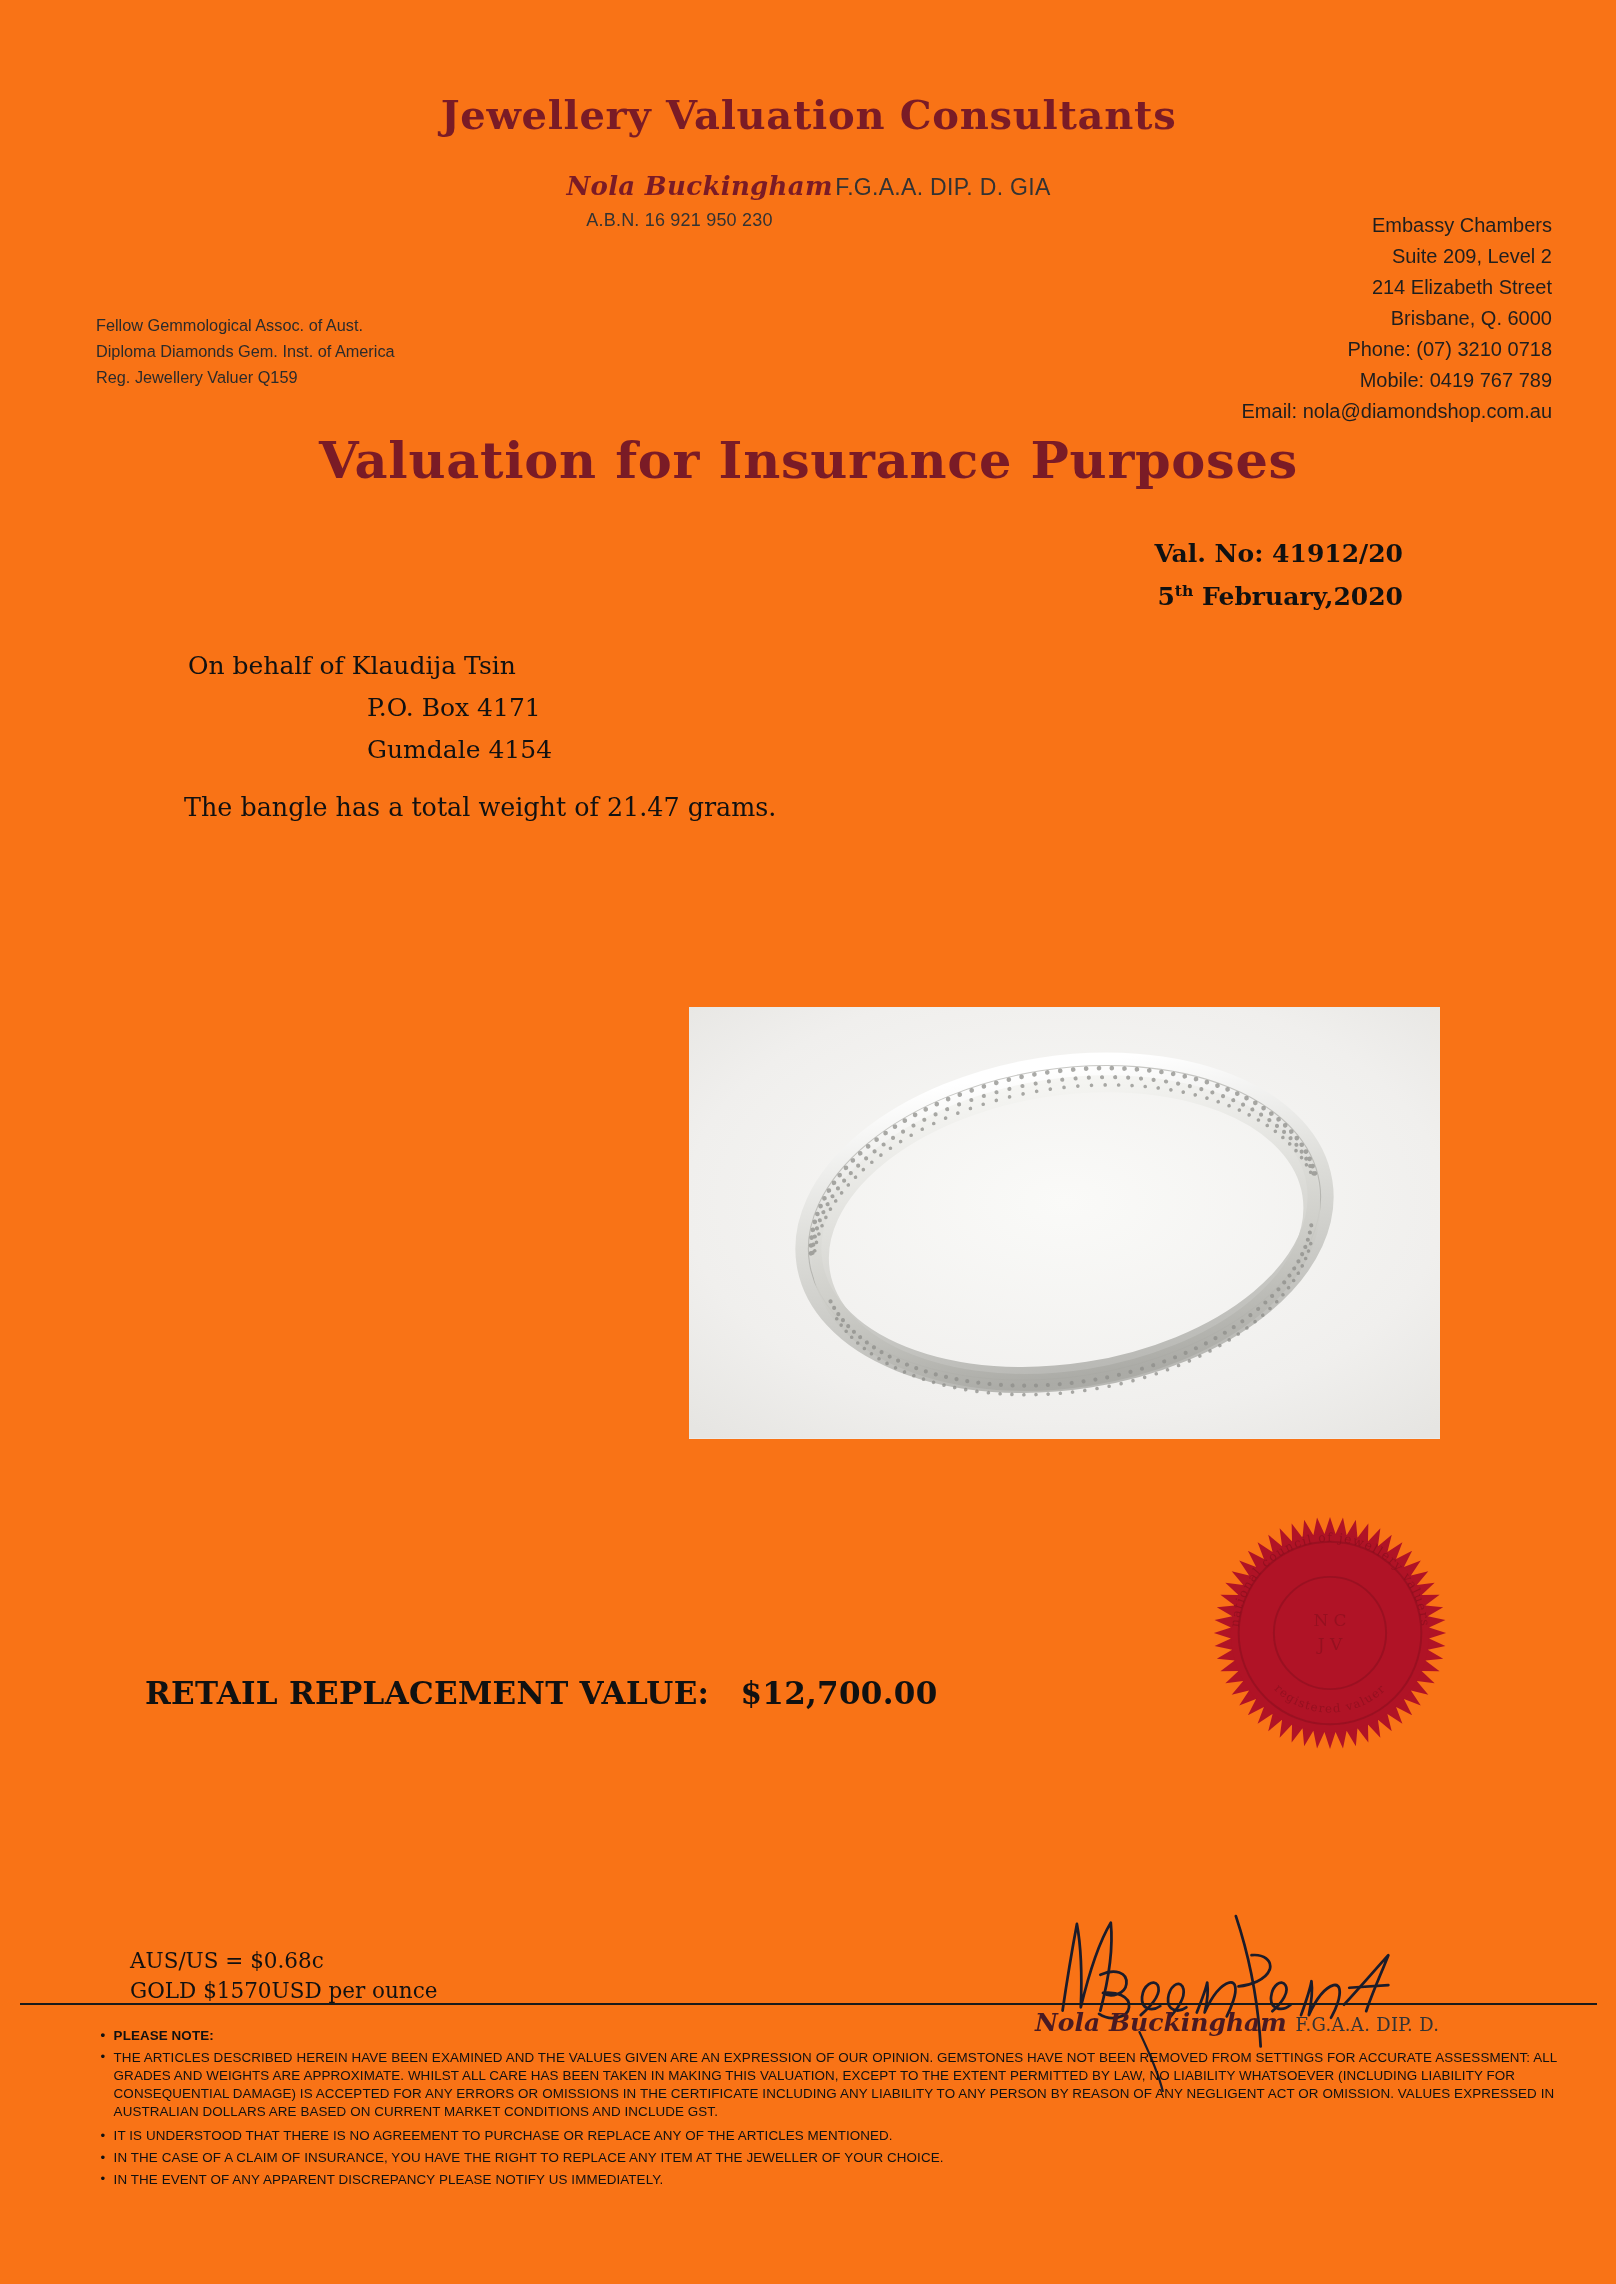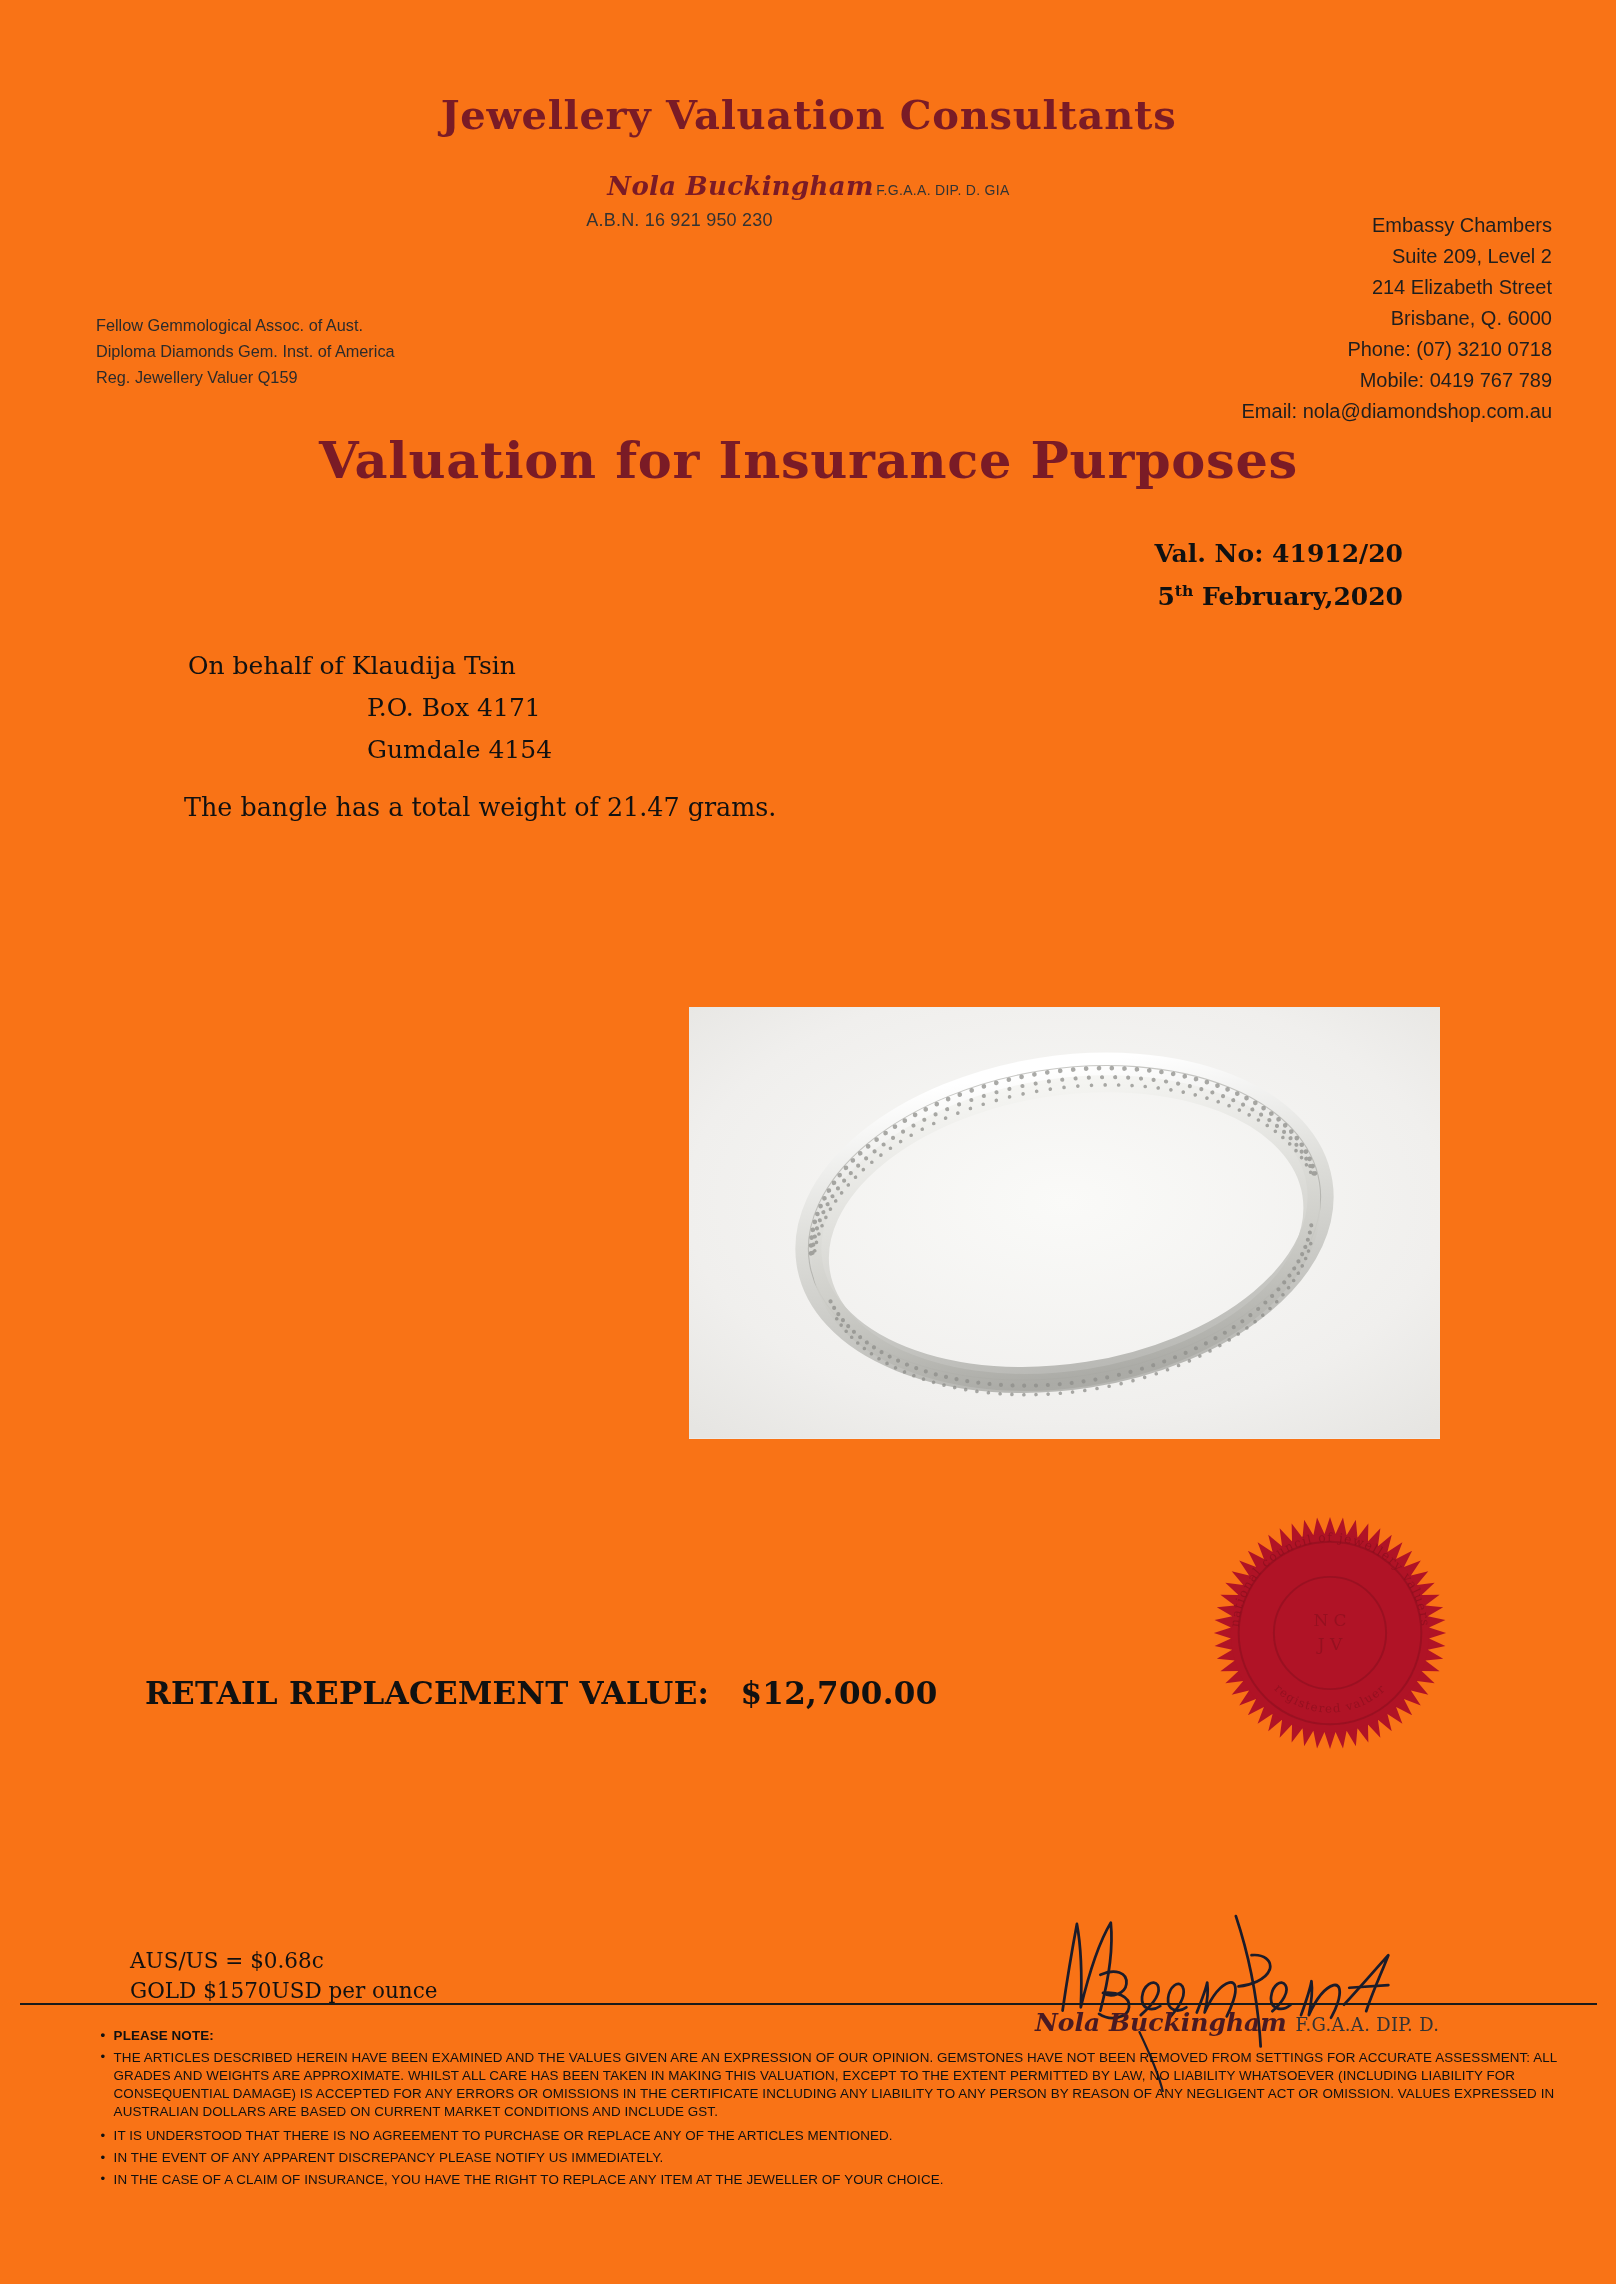--- a/index.html
+++ b/index.html
@@ -47,21 +47,21 @@
     font-family: "DejaVu Serif", serif;
     font-style: italic;
     font-weight: bold;
     font-size: 26px;
     letter-spacing: 0.3px;
   }
   .valuer-name .quals {
     font-family: "Liberation Sans", sans-serif;
     font-style: normal;
     font-weight: normal;
-    font-size: 14px;
+    font-size: 23px;
     color: #333;
     letter-spacing: 0.3px;
   }
   .abn {
     position: absolute;
     top: 210px;
     left: 0;
     width: 1359px;
     text-align: center;
     font-family: "Liberation Sans", sans-serif;
@@ -677,19 +677,19 @@
     <div>GOLD $1570USD per ounce</div>
   </div>
 
   <div class="hr"></div>
 
   <div class="notes">
     <ul>
       <li class="hdr">PLEASE NOTE:</li>
       <li class="block">THE ARTICLES DESCRIBED HEREIN HAVE BEEN EXAMINED AND THE VALUES GIVEN ARE AN EXPRESSION OF OUR OPINION.  GEMSTONES HAVE NOT BEEN REMOVED FROM SETTINGS FOR ACCURATE ASSESSMENT: ALL GRADES AND WEIGHTS ARE APPROXIMATE.  WHILST ALL CARE HAS BEEN TAKEN IN MAKING THIS VALUATION, EXCEPT TO THE EXTENT PERMITTED BY LAW, NO LIABILITY WHATSOEVER (INCLUDING LIABILITY FOR CONSEQUENTIAL DAMAGE) IS ACCEPTED FOR ANY ERRORS OR OMISSIONS IN THE CERTIFICATE INCLUDING ANY LIABILITY TO ANY PERSON BY REASON OF ANY NEGLIGENT ACT OR OMISSION.  VALUES EXPRESSED IN AUSTRALIAN DOLLARS ARE BASED ON CURRENT MARKET CONDITIONS AND INCLUDE GST.</li>
       <li>IT IS UNDERSTOOD THAT THERE IS NO AGREEMENT TO PURCHASE OR REPLACE ANY OF THE ARTICLES MENTIONED.</li>
+      <li>IN THE CASE OF A CLAIM OF INSURANCE, YOU HAVE THE RIGHT TO REPLACE ANY ITEM AT THE JEWELLER OF YOUR CHOICE.</li>
       <li>IN THE EVENT OF ANY APPARENT DISCREPANCY PLEASE NOTIFY US IMMEDIATELY.</li>
-      <li>IN THE CASE OF A CLAIM OF INSURANCE, YOU HAVE THE RIGHT TO REPLACE ANY ITEM AT THE JEWELLER OF YOUR CHOICE.</li>
     </ul>
   </div>
 
 </div>
 
 
 </body></html>

